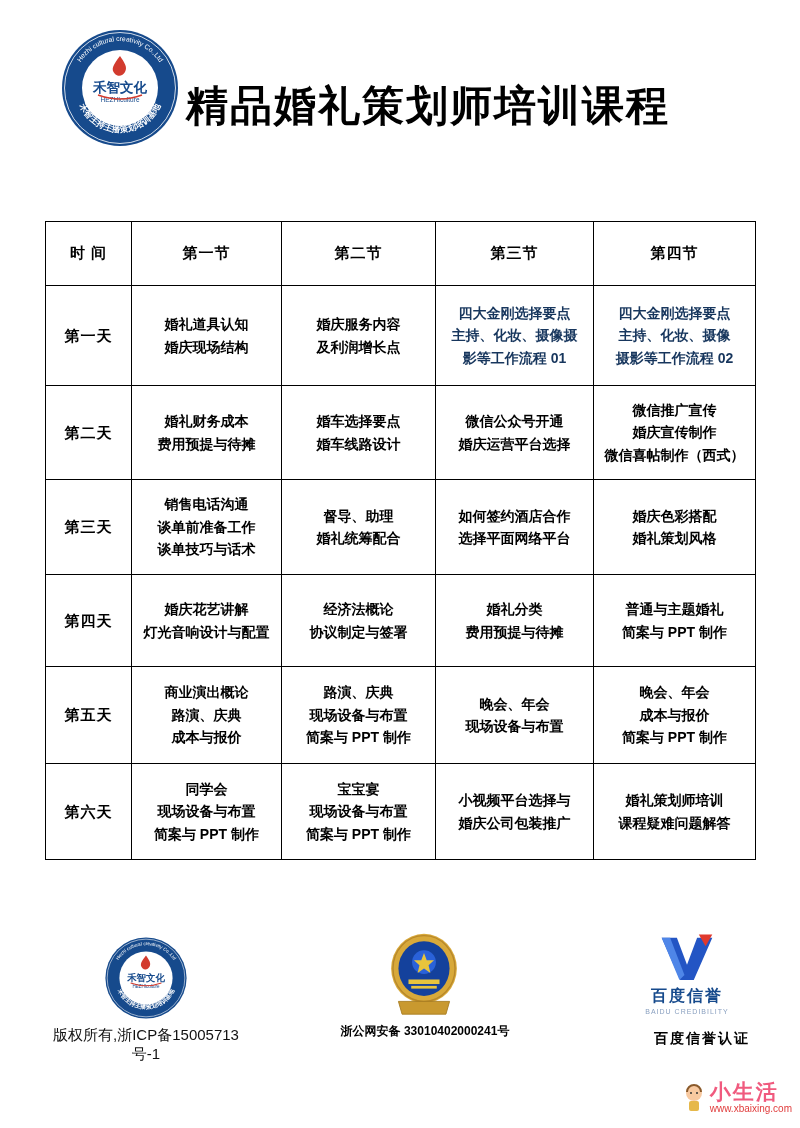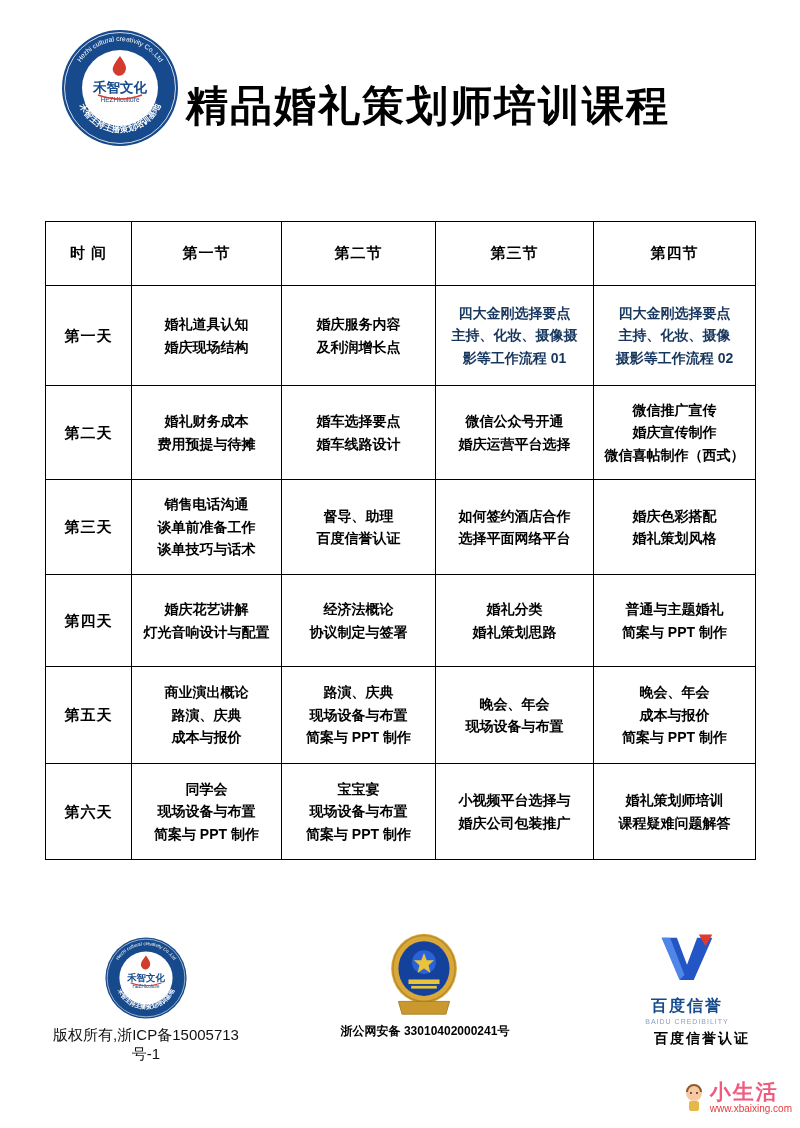--- a/index.html
+++ b/index.html
@@ -26,21 +26,21 @@
 
   
   .footer-logo { position: absolute; left: 104px; top: 936px; width: 84px; height: 84px; }
   .copyright { position: absolute; left: 46px; top: 1026px; width: 200px; text-align: center;
     font-size: 15px; color: #111; }
   .police-badge { position: absolute; left: 389px; top: 932px; width: 70px; height: 84px; }
   .police-caption { position: absolute; left: 290px; top: 1023px; width: 270px; text-align: center;
     font-size: 12px; font-weight: bold; color: #000; }
   .baidu-block { position: absolute; left: 612px; top: 934px; width: 150px; text-align: center; }
   .baidu-block svg { width: 54px; height: 48px; display: block; margin: 0 auto; }
-  .baidu-cn { font-size: 16px; font-weight: bold; color: var(--logo-blue, #2355c4); letter-spacing: 2px; margin-top: 14px; }
+  .baidu-cn { font-size: 16px; font-weight: bold; color: var(--logo-blue, #2355c4); letter-spacing: 2px; margin-top: 4px; }
   .baidu-en { font-size: 7px; color: #8aa0c0; letter-spacing: 1px; margin-top: 1px; }
   .baidu-caption { position: absolute; left: 600px; top: 1030px; width: 150px; text-align: right;
     font-size: 14px; font-weight: bold; color: #000; letter-spacing: 2px; }
 
   
   .watermark { position: absolute; right: 8px; top: 1080px; display: flex; align-items: center; gap: 4px; }
   .wm-texts { display: flex; flex-direction: column; align-items: flex-start; line-height: 1.1; }
   .wm-name { font-size: 21px; font-weight: bold; color: var(--watermark-pink, #f05a7e); letter-spacing: 2px; text-align: right; }
   .wm-url { font-size: 10px; color: var(--watermark-red, #e03c3c); }
 </style>
@@ -115,34 +115,34 @@
         <td>微信推广宣传
 婚庆宣传制作
 微信喜帖制作（西式）</td>
       </tr>
       <tr class="r3">
         <td class="day">第三天</td>
         <td>销售电话沟通
 谈单前准备工作
 谈单技巧与话术</td>
         <td>督导、助理
-百度信誉认证</td>
+婚礼统筹配合</td>
         <td>如何签约酒店合作
 选择平面网络平台</td>
         <td>婚庆色彩搭配
 婚礼策划风格</td>
       </tr>
       <tr class="r4">
         <td class="day">第四天</td>
         <td>婚庆花艺讲解
 灯光音响设计与配置</td>
         <td>经济法概论
 协议制定与签署</td>
         <td>婚礼分类
-婚礼策划思路</td>
+费用预提与待摊</td>
         <td>普通与主题婚礼
 简案与 PPT 制作</td>
       </tr>
       <tr class="r5">
         <td class="day">第五天</td>
         <td>商业演出概论
 路演、庆典
 成本与报价</td>
         <td>路演、庆典
 现场设备与布置

